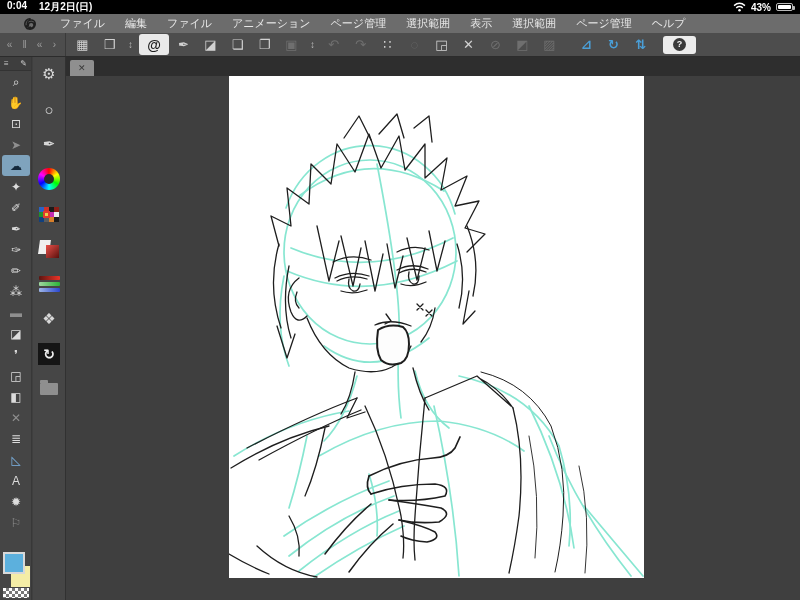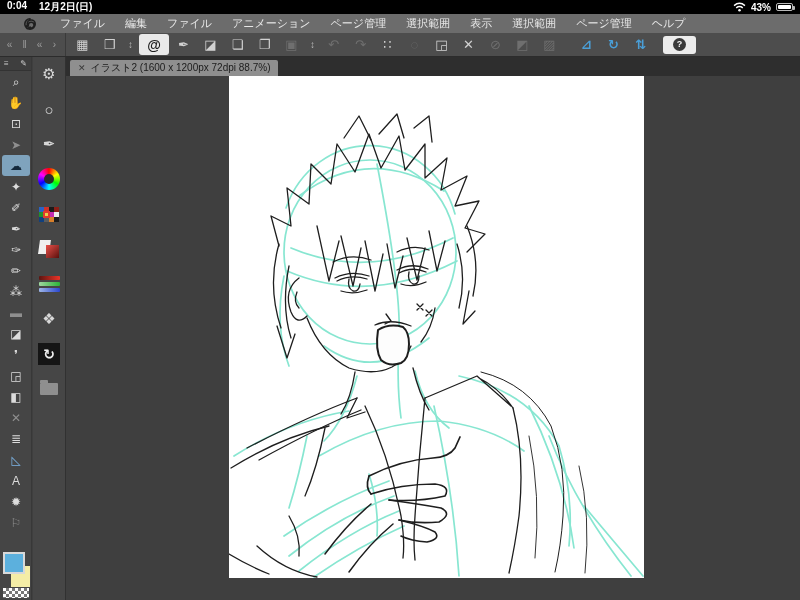--- a/index.html
+++ b/index.html
@@ -224,21 +224,20 @@
         </button>
         <button class="tb-btn" data-cls="help">
           <span>?</span>
         </button>
       </div>
   </div>
 
   <div class="tab-bar">
     <div class="tab">
       <span class="tab-close">✕</span>
-      <span>イラスト2 (1600 x 1200px 72dpi 88.7%)</span>
     </div>
   </div>
 
   <div class="col1">
     <div class="col1-header">
       <span>≡</span>
       <span>✎</span>
     </div>
     <div>
 

